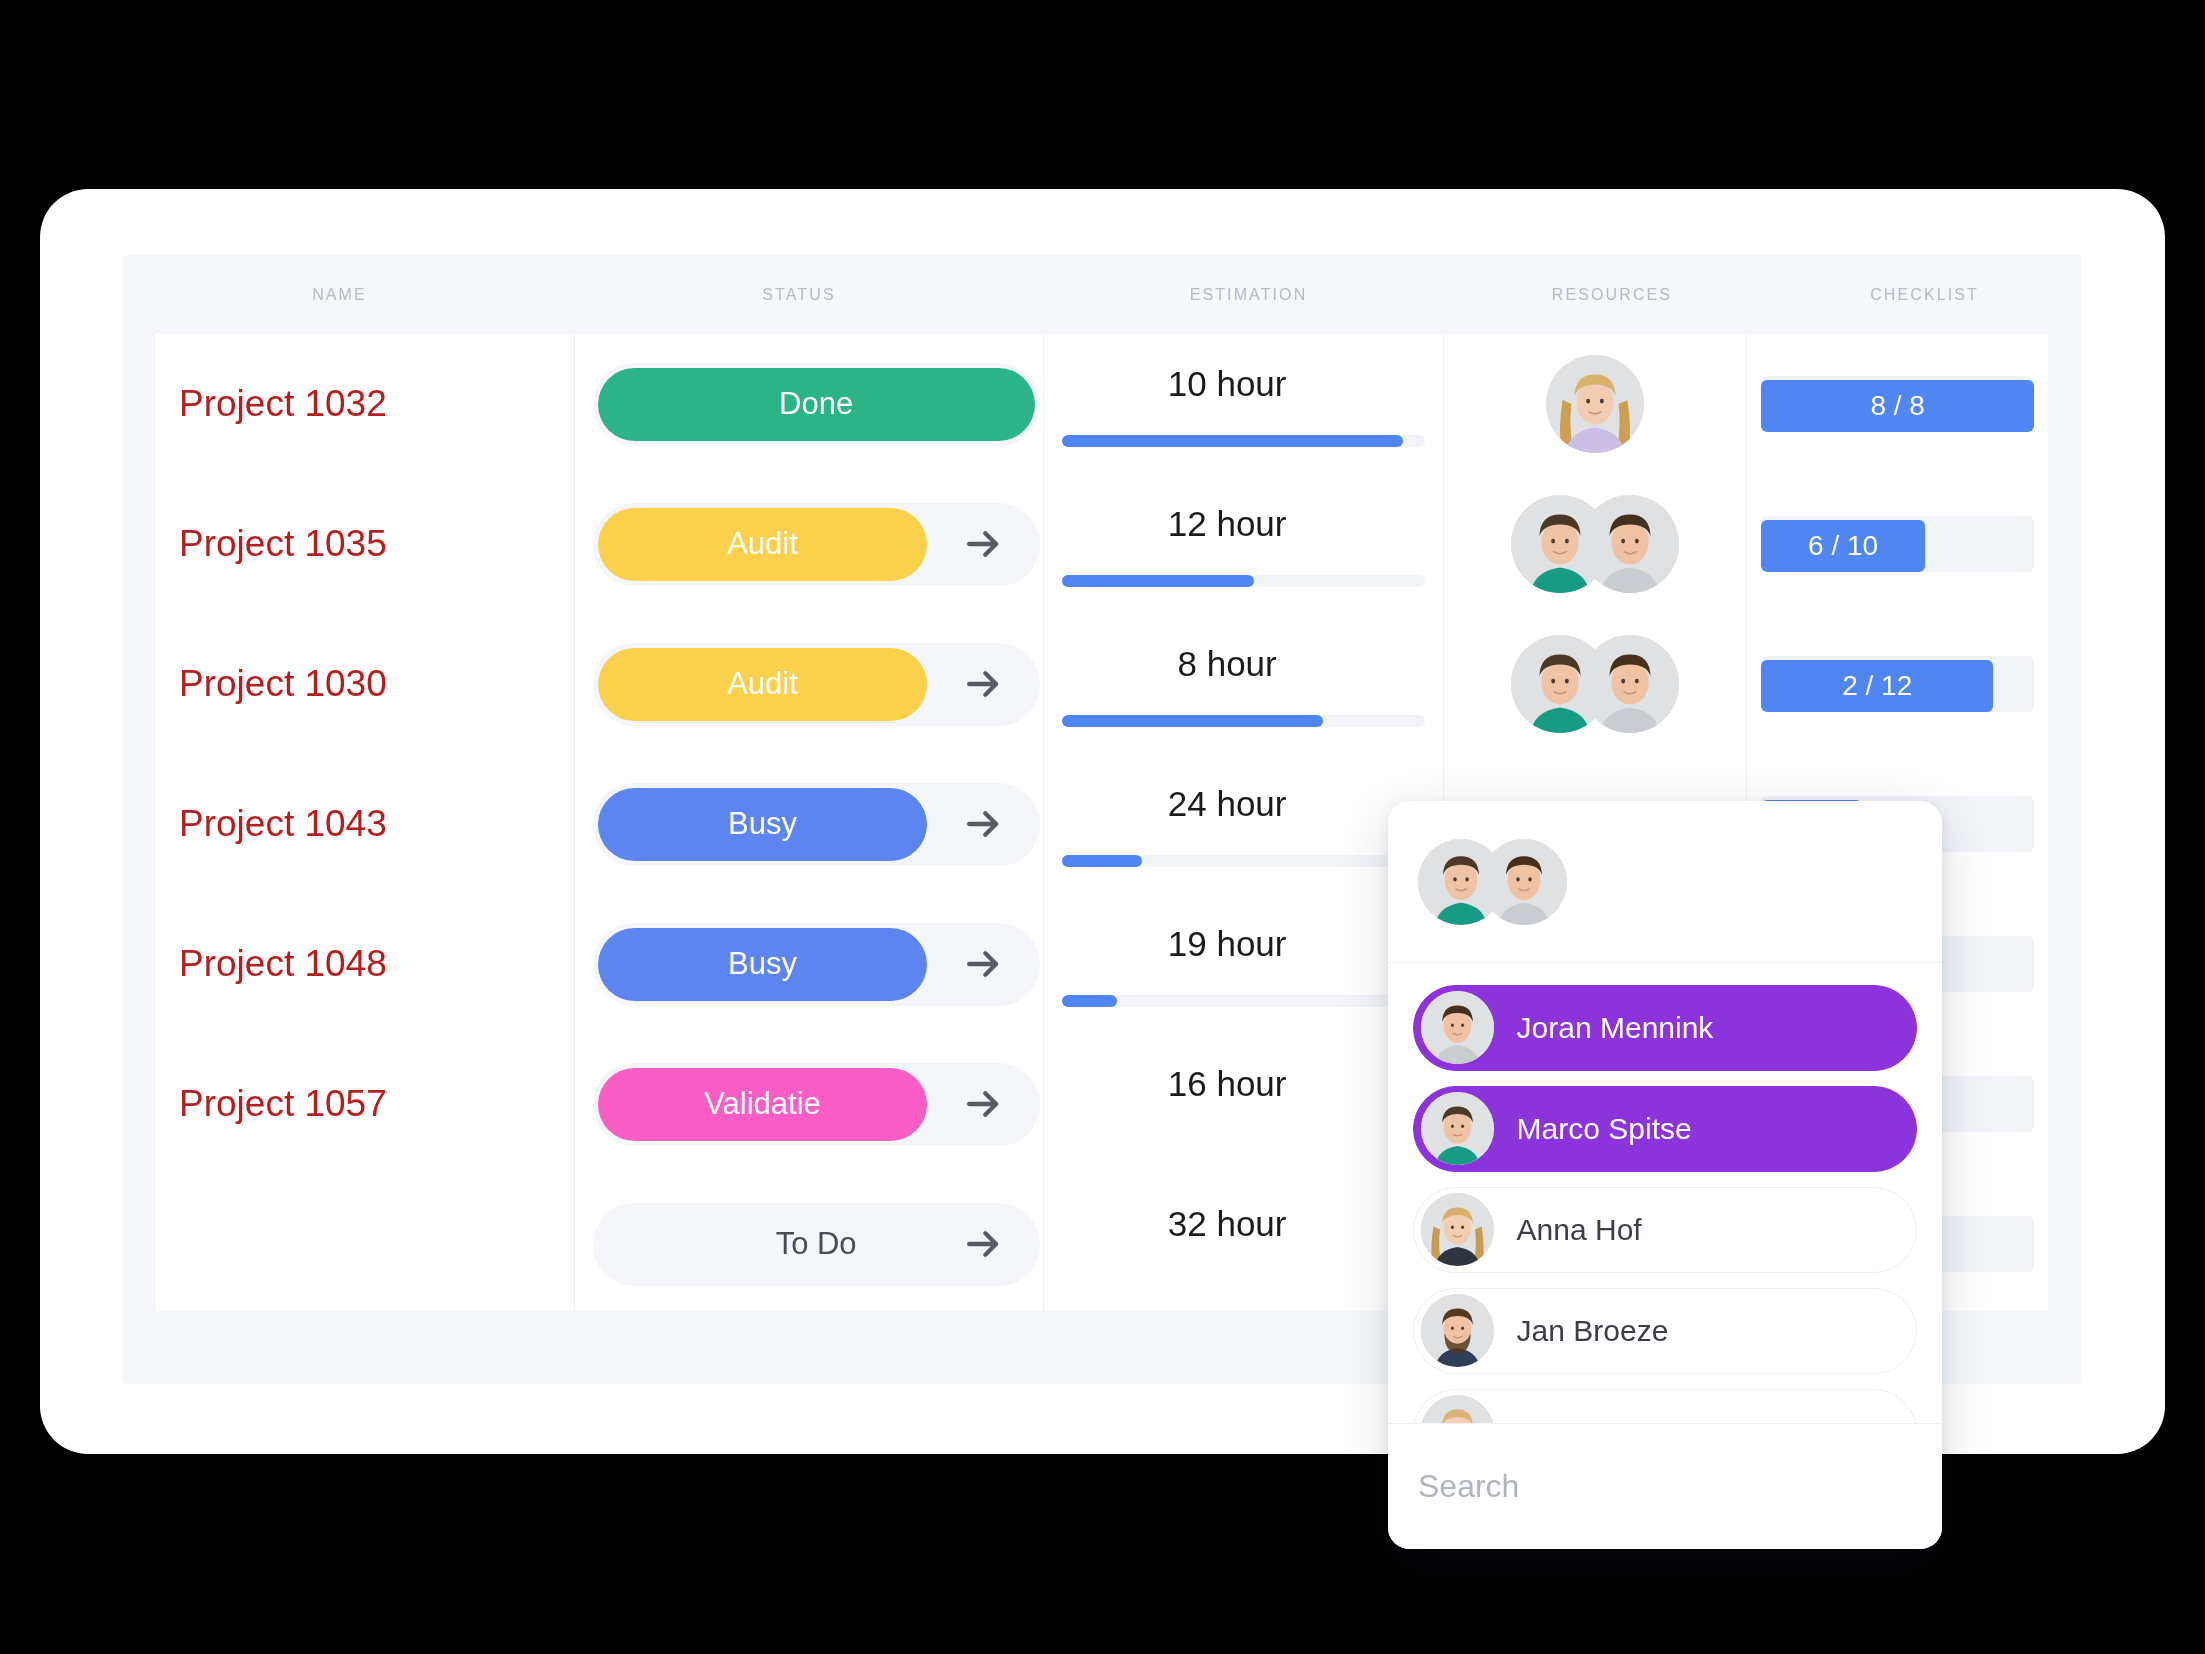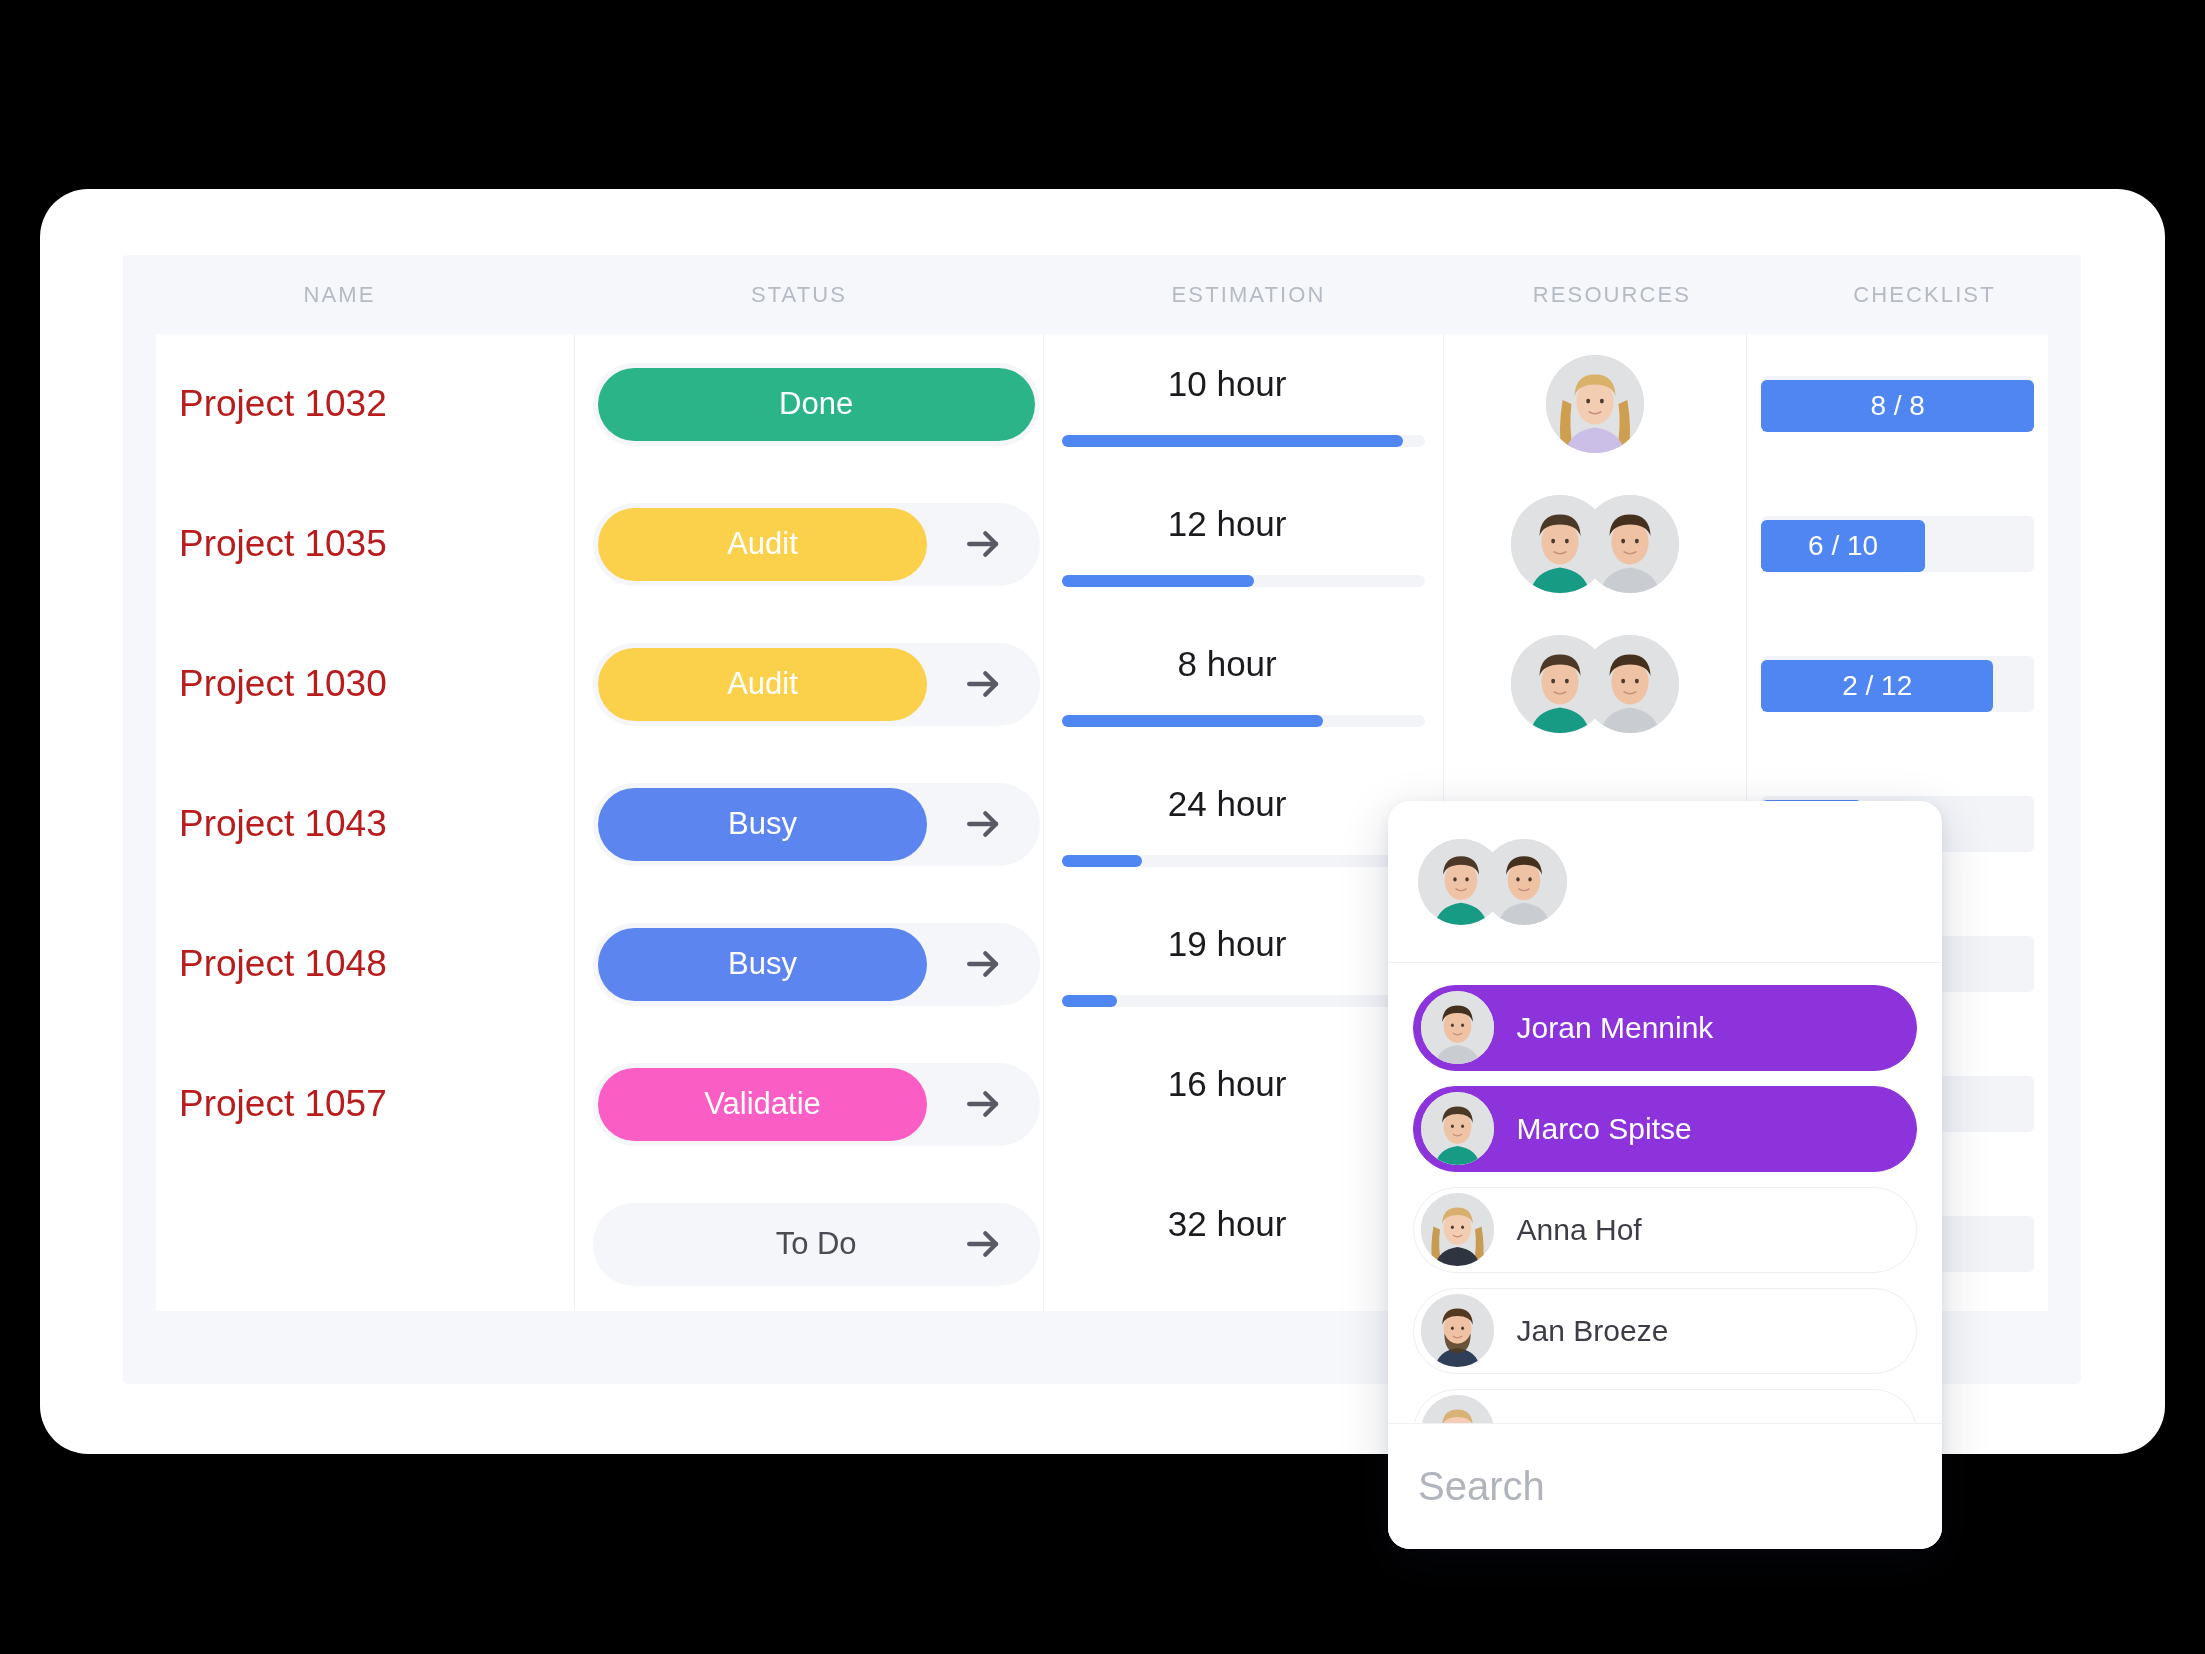--- a/index.html
+++ b/index.html
@@ -39,21 +39,21 @@
   
   .thead {
     display: flex;
     height: 79px;
     align-items: center;
     background: #f5f7fa;
   }
   .th {
     text-align: center;
     color: #b5bac4;
-    font-size: 22px;
+    font-size: 16px;
     letter-spacing: 2.1px;
     font-weight: 400;
   }
 
   
   .col-name       { width: 433px; }
   .col-status     { width: 486px; }
   .col-estimation { width: 413px; }
   .col-resources  { width: 314px; }
   .col-checklist  { width: 311px; }
@@ -287,21 +287,21 @@
     display: flex;
     align-items: center;
     padding-left: 30px;
     background: #ffffff;
   }
   .search-input {
     border: none;
     outline: none;
     background: transparent;
     font-family: "Liberation Sans", sans-serif;
-    font-size: 40px;
+    font-size: 32px;
     color: #3d3d48;
     width: 100%;
   }
   .search-input::placeholder { color: #b0b4bd; }
 
   
   .tfoot {
     height: 72px;
     background: #f5f7fa;
   }

